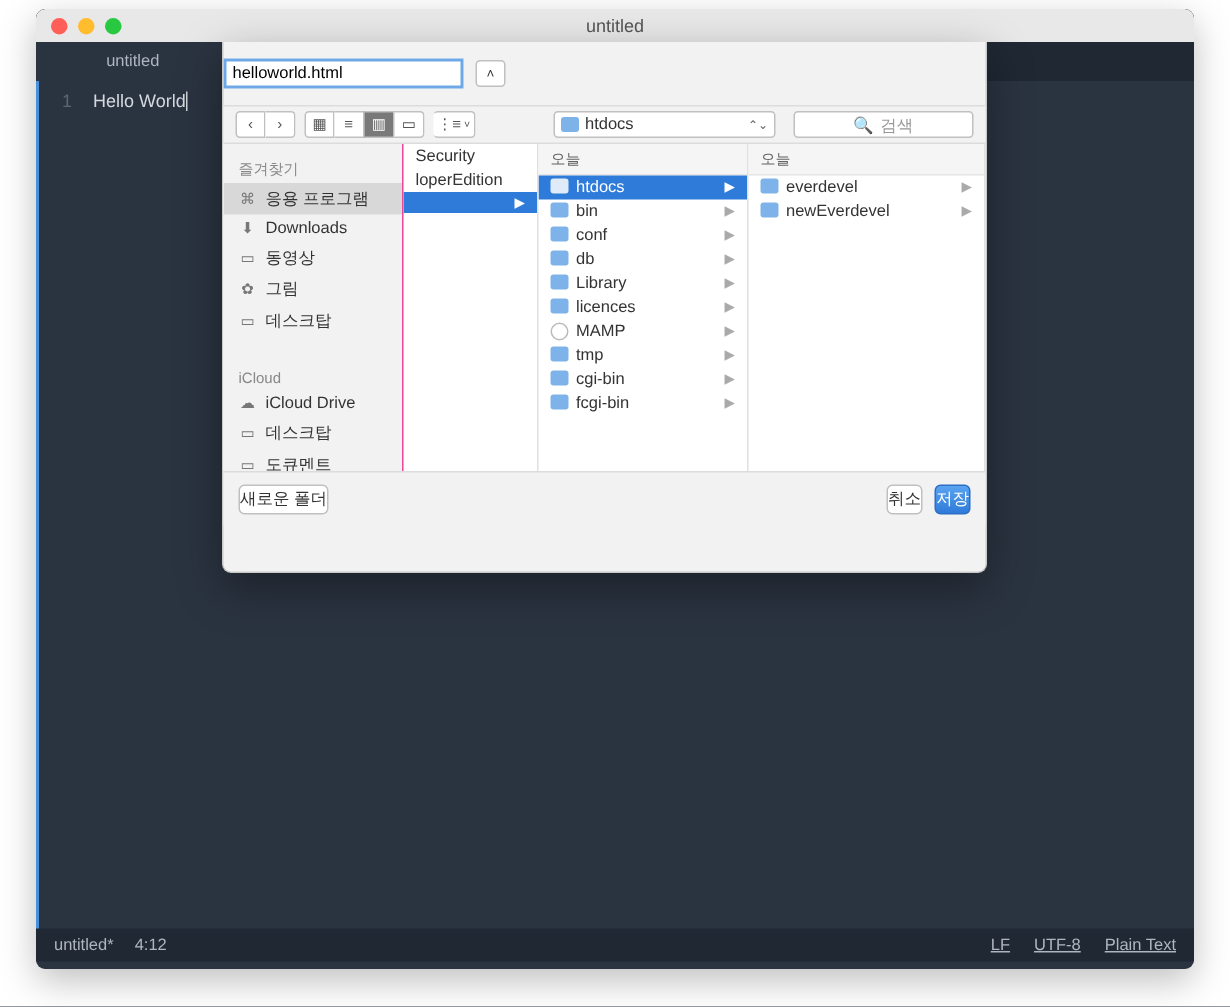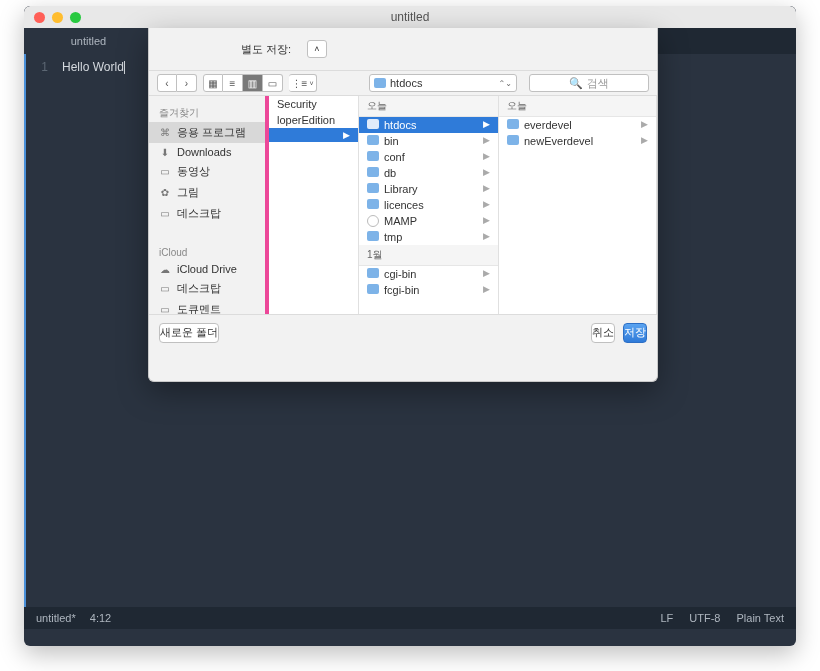--- a/index.html
+++ b/index.html
@@ -9,43 +9,43 @@
 .traffic { display: flex; gap: 7px; padding-left: 10px; }
 .tl { width: 11px; height: 11px; border-radius: 50%; }
 .tl.r { background: #ff5f57; } .tl.y { background: #ffbd2e; } .tl.g { background: #28c940; }
 .titlebar .wtitle { position: absolute; width: 100%; text-align: center; font-size: 12px; color: #555; }
 .editor { position: absolute; top: 22px; left: 0; right: 0; bottom: 22px; background: #2a3340; }
 .tabbar { height: 26px; background: #1f2833; display: flex; }
 .etab { width: 130px; background: #2a3340; color: #aeb6bf; font-size: 11px; display: flex; align-items: center; justify-content: center; border-right: 1px solid #1a222c; }
 .gutter { position: absolute; top: 26px; left: 0; width: 32px; bottom: 0; background: #2a3340; color: #5c6773; font-family: Menlo, monospace; font-size: 12px; text-align: right; padding: 6px 8px 0 0; border-left: 2px solid #4a90d9; }
 .code { position: absolute; top: 26px; left: 32px; right: 0; bottom: 0; color: #d4d9de; font-family: Menlo, monospace; font-size: 12px; padding: 6px 0 0 6px; }
 .cursor { display: inline-block; width: 1px; height: 13px; background: #cfd4d9; vertical-align: text-bottom; }
-.statusbar { position: absolute; bottom: 17px; left: 0; right: 0; height: 22px; background: #1f2833; color: #aeb6bf; display: flex; align-items: center; font-size: 11px; padding: 0 12px; }
+.statusbar { position: absolute; bottom: 5px; left: 0; right: 0; height: 22px; background: #1f2833; color: #aeb6bf; display: flex; align-items: center; font-size: 11px; padding: 0 12px; }
 .sb-left { display: flex; gap: 14px; }
-.sb-right { margin-left: auto; display: flex; gap: 16px; }
+.sb-right { margin-left: auto; display: flex; gap: 16px; text-decoration: underline; }
 .dialog { position: absolute; top: 22px; left: 124px; width: 510px; height: 354px; background: #f2f2f2; border: 1px solid #c9c9c9; border-top: none; border-bottom-left-radius: 6px; border-bottom-right-radius: 6px; box-shadow: 0 10px 30px rgba(0,0,0,0.35); font-size: 11px; color: #333; }
 .saverow { display: flex; align-items: center; height: 26px; margin-top: 8px; }
 .saverow .lbl { width: 150px; text-align: right; padding-right: 8px; }
 .saverow input[type=text] { height: 20px; border: 1px solid #bdbdbd; padding: 0 4px; font-size: 11px; }
 .saverow input.fname { width: 160px; border: 2px solid #6fa8e6; outline: none; }
 .saverow input.tags { width: 160px; }
 .expand { width: 20px; height: 18px; margin-left: 8px; border: 1px solid #c0c0c0; border-radius: 3px; background: #fff; display: flex; align-items: center; justify-content: center; font-size: 9px; }
 .toolbar { margin-top: 8px; height: 26px; border-top: 1px solid #dcdcdc; border-bottom: 1px solid #dcdcdc; display: flex; align-items: center; padding: 0 8px; gap: 6px; background: #f2f2f2; }
 .segbtn { display: flex; }
 .segbtn .seg { width: 20px; height: 18px; border: 1px solid #c0c0c0; background: #fff; display: flex; align-items: center; justify-content: center; font-size: 10px; color: #555; }
 .segbtn .seg:first-child { border-top-left-radius: 3px; border-bottom-left-radius: 3px; }
 .segbtn .seg:last-child { border-top-right-radius: 3px; border-bottom-right-radius: 3px; border-left: none; }
 .segbtn .seg + .seg { border-left: none; }
 .segbtn .seg.active { background: #797979; color: #fff; }
 .pathsel { flex: 1; max-width: 148px; height: 18px; border: 1px solid #c0c0c0; border-radius: 3px; background: #fff; display: flex; align-items: center; padding: 0 4px; margin-left: auto; }
 .pathsel .fico { width: 12px; height: 10px; background: #7db3e8; border-radius: 2px; margin-right: 4px; }
 .pathsel .drop { margin-left: auto; font-size: 8px; color: #666; }
 .searchbox { width: 120px; height: 18px; border: 1px solid #c0c0c0; border-radius: 3px; background: #fff; display: flex; align-items: center; justify-content: center; color: #999; gap: 4px; margin-left: 6px; }
 .browser { display: flex; height: 218px; background: #fff; }
-.sidebar { width: 141px; border-right: 4px solid #ec4899; background: #f2f2f2; padding: 6px 0; overflow: hidden; }
+.sidebar { width: 141px; border-right: 1px solid #ec4899; background: #f2f2f2; padding: 6px 0; overflow: hidden; }
 .sb-head { font-size: 10px; color: #888; padding: 4px 10px 2px; }
 .sb-item { display: flex; align-items: center; gap: 6px; padding: 3px 10px; color: #333; }
 .sb-item.sel { background: #d8d8d8; }
 .sb-item .sico { width: 12px; height: 12px; flex: none; display: flex; align-items: center; justify-content: center; color: #777; font-size: 10px; }
 .col { border-right: 1px solid #e0e0e0; overflow: hidden; font-size: 11px; }
 .col .chead { background: #f5f5f5; font-size: 10px; color: #666; padding: 3px 8px; border-bottom: 1px solid #e6e6e6; }
 .col .centry { display: flex; align-items: flex-start; gap: 5px; padding: 2px 8px; }
 .col .centry.sel { background: #2f7bd9; color: #fff; }
 .col .fico2 { width: 12px; height: 10px; background: #7db3e8; border-radius: 2px; flex: none; }
 .col .centry.sel .fico2 { background: #fff; opacity: 0.85; }
@@ -85,21 +85,21 @@
     </div>
     <div class="sb-right">
       <span>LF</span>
       <span>UTF-8</span>
       <span>Plain Text</span>
     </div>
   </div>
 
   <div class="dialog">
     <div class="saverow">
-      <div class="lbl">별도 저장:</div>
+      <input type="text" class="fname" value="helloworld.html" style="">
       <div class="expand">
           <span>˄</span>
         </div>
     </div>
 
     <div class="toolbar">
       <div class="segbtn">
         <div class="seg">‹</div>
         <div class="seg">›</div>
       </div>
@@ -212,21 +212,20 @@
             <div class="centry">
               <span class="gico"></span>
               <span>MAMP</span>
               <span class="arrow">▶</span>
             </div>
             <div class="centry">
               <span class="fico2"></span>
               <span>tmp</span>
               <span class="arrow">▶</span>
             </div>
-            <div class="chead">1월</div>
             <div class="centry">
               <span class="fico2"></span>
               <span>cgi-bin</span>
               <span class="arrow">▶</span>
             </div>
             <div class="centry">
               <span class="fico2"></span>
               <span>fcgi-bin</span>
               <span class="arrow">▶</span>
             </div>

